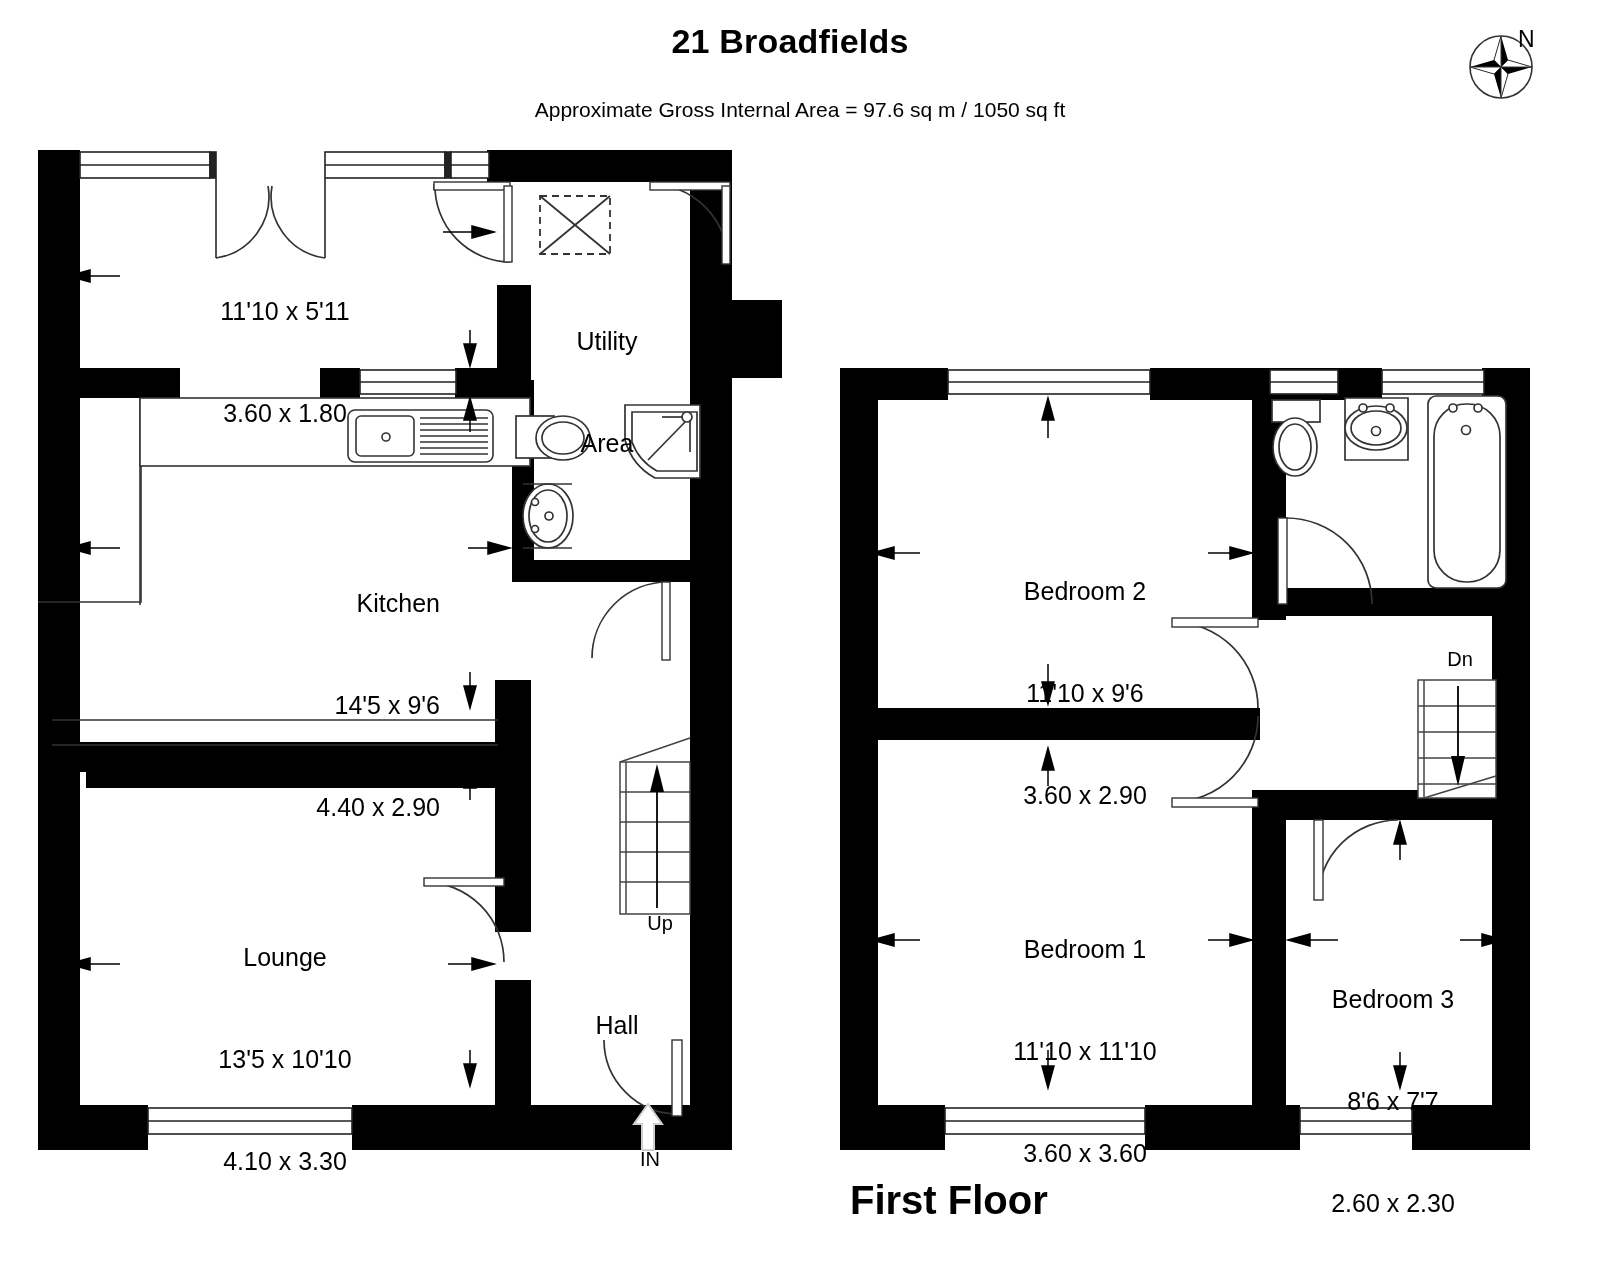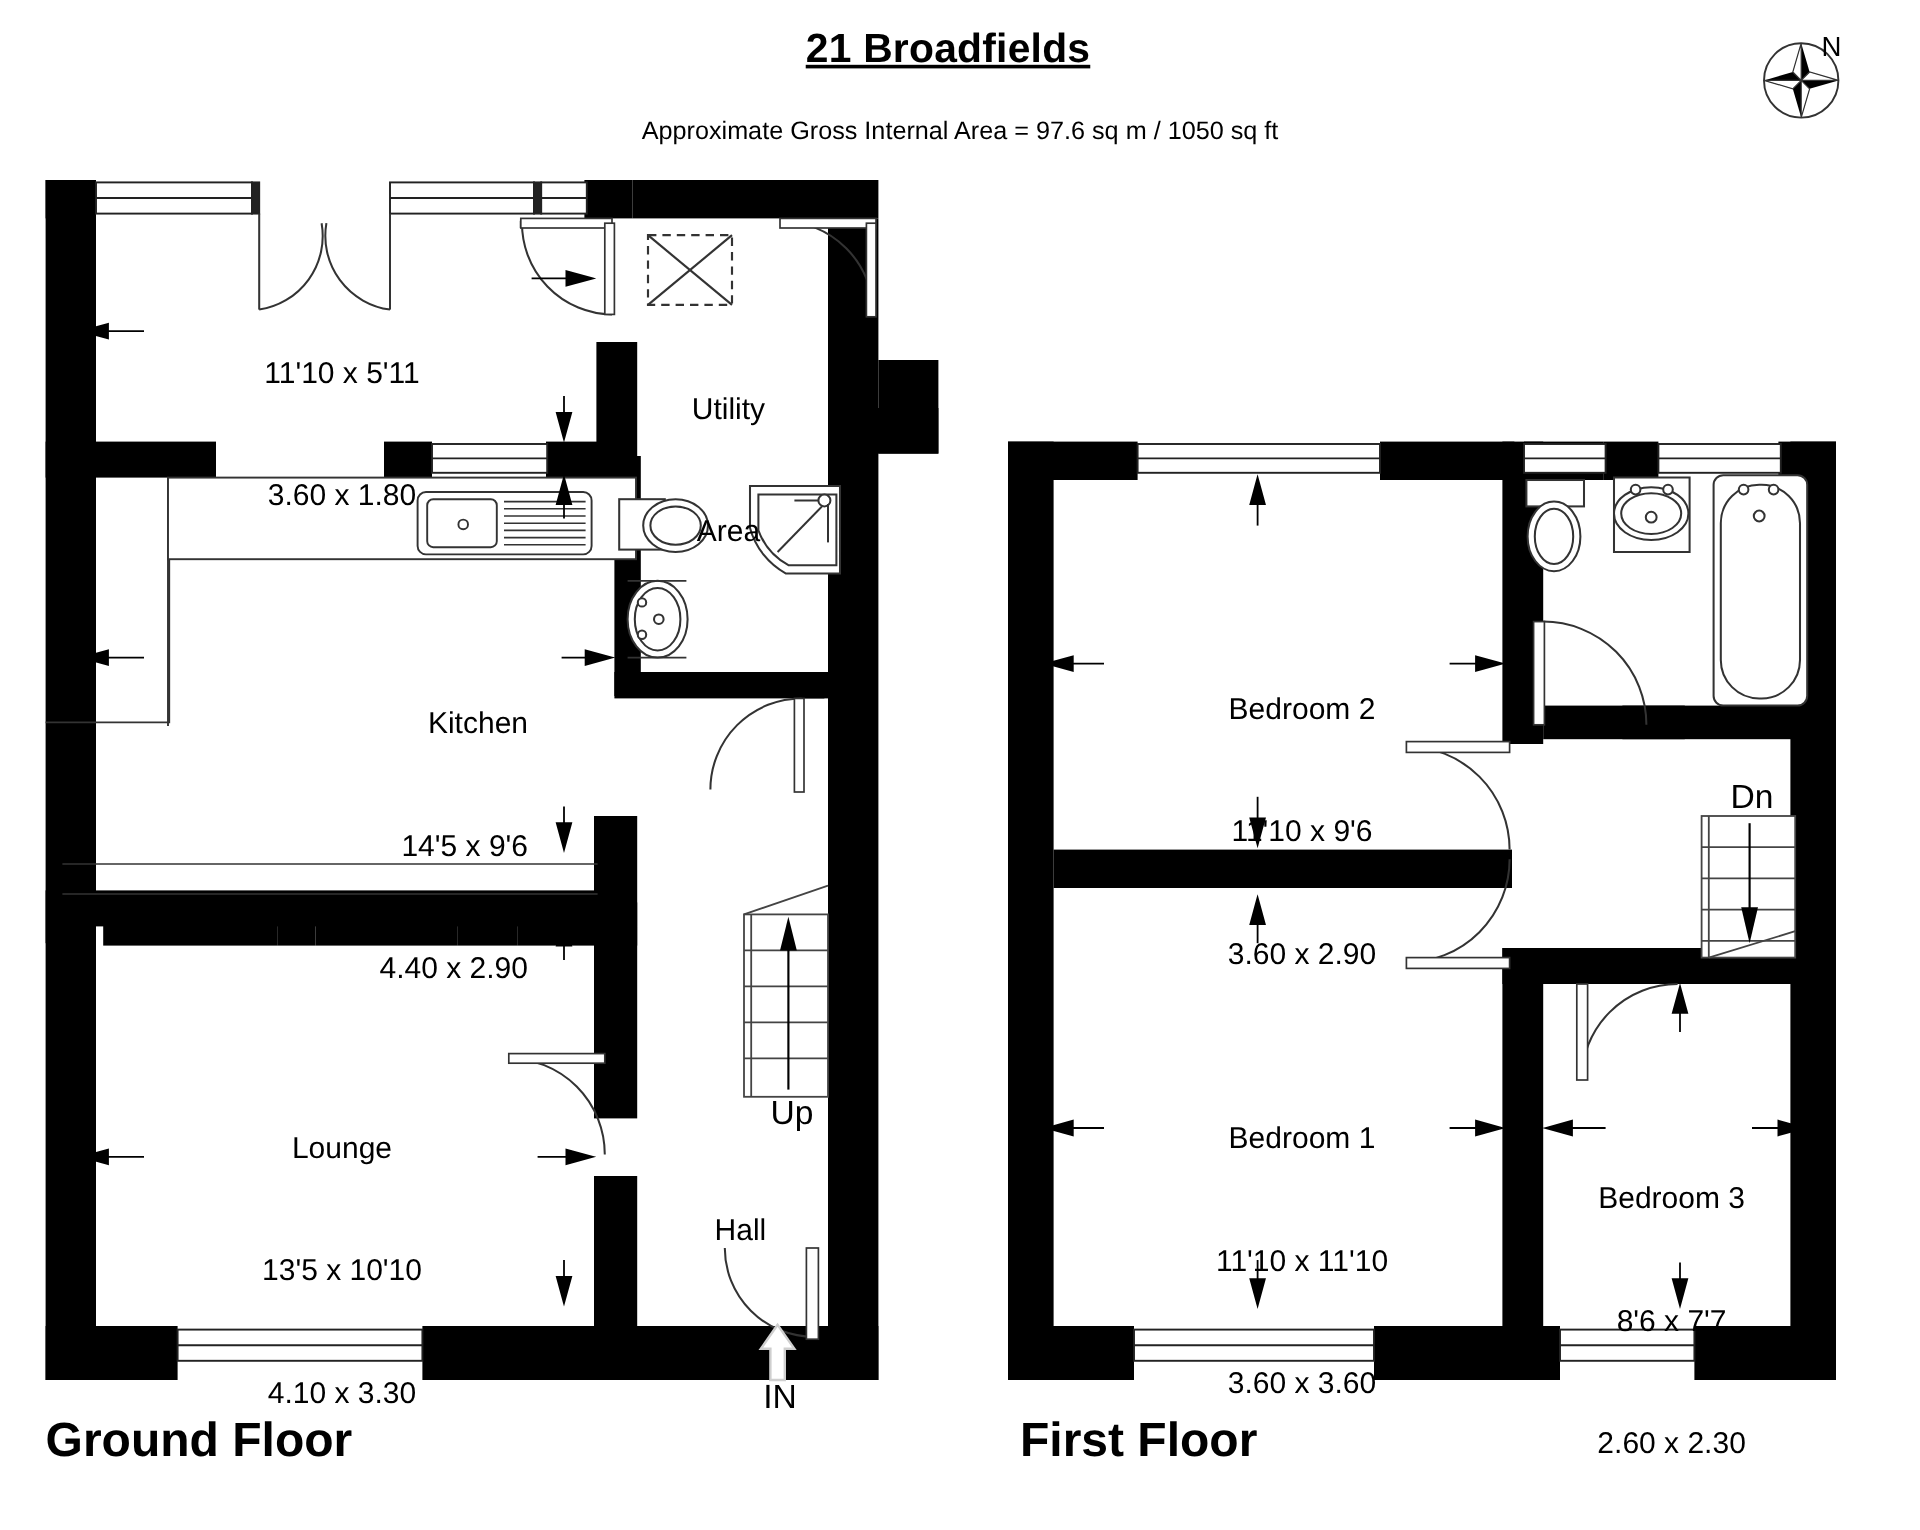--- a/index.html
+++ b/index.html
@@ -3,26 +3,26 @@
 <meta charset="utf-8">
 <style>
   html,body{margin:0;padding:0;background:#ffffff;}
   body{width:1600px;height:1275px;position:relative;overflow:hidden;
        font-family:"Liberation Sans", sans-serif;color:#000;}
 
   #plan{position:absolute;left:0;top:0;width:1600px;height:1275px;}
 
   .txt{position:absolute;white-space:pre;text-align:center;}
 
-  #title{top:22px;left:0;width:1580px;font-size:34px;font-weight:bold;letter-spacing:.2px;text-decoration:underline;}
+  #title{top:22px;left:0;width:1580px;font-size:34px;font-weight:bold;letter-spacing:.2px;}
   #subtitle{top:98px;left:0;width:1600px;font-size:21px;font-weight:normal;}
 
   .roomlabel{font-size:25px;line-height:34px;}
   .floorlabel{font-size:40px;font-weight:bold;}
-  .smalllabel{font-size:28px;}
+  .smalllabel{font-size:20px;}
   .compassN{font-size:23px;}
 
   svg{position:absolute;left:0;top:0;}
 </style>
 </head>
 <body>
 
 <div id="plan">
 
   <div class="txt" id="title">21 Broadfields</div>
@@ -399,21 +399,20 @@
     <div>13'5 x 10'10</div>
     <div>4.10 x 3.30</div>
   </div>
 
   <div class="txt roomlabel" style="left:542px;top:1008px;width:150px;">Hall</div>
 
   <div class="txt smalllabel" style="left:610px;top:912px;width:100px;">Up</div>
 
   <div class="txt smalllabel" style="left:600px;top:1148px;width:100px;">IN</div>
 
-  <div class="txt floorlabel" style="left:38px;top:1178px;width:420px;text-align:left;">Ground Floor</div>
 
   <div class="txt roomlabel" style="left:930px;top:506px;width:310px;">
     <div>Bedroom 2</div>
     <div>11'10 x 9'6</div>
     <div>3.60 x 2.90</div>
   </div>
 
   <div class="txt roomlabel" style="left:930px;top:864px;width:310px;">
     <div>Bedroom 1</div>
     <div>11'10 x 11'10</div>

